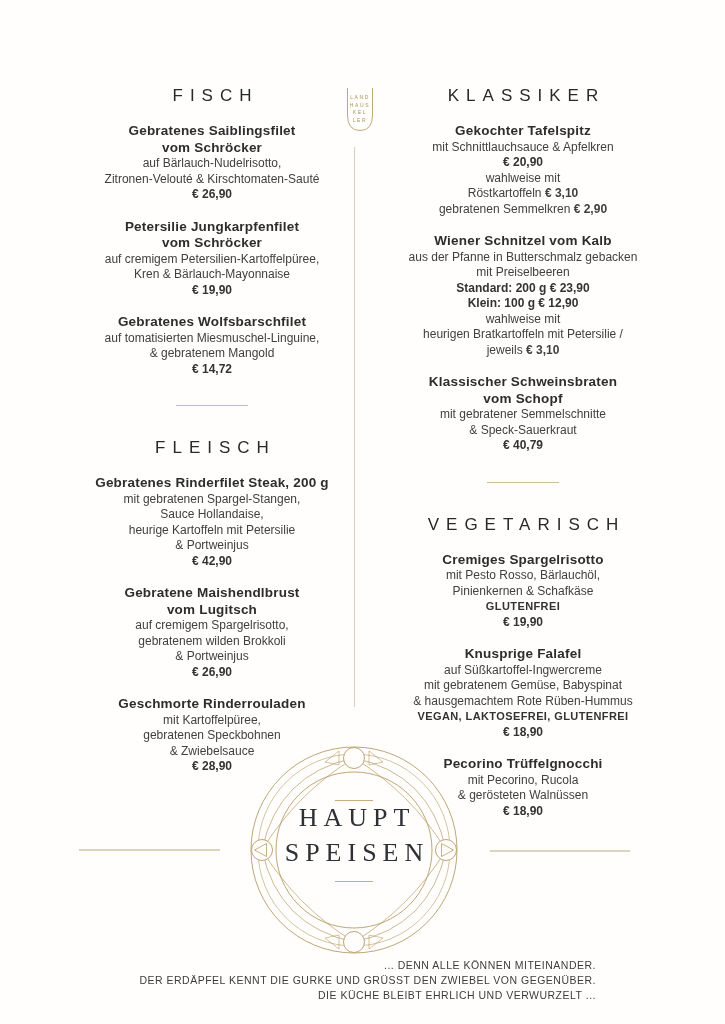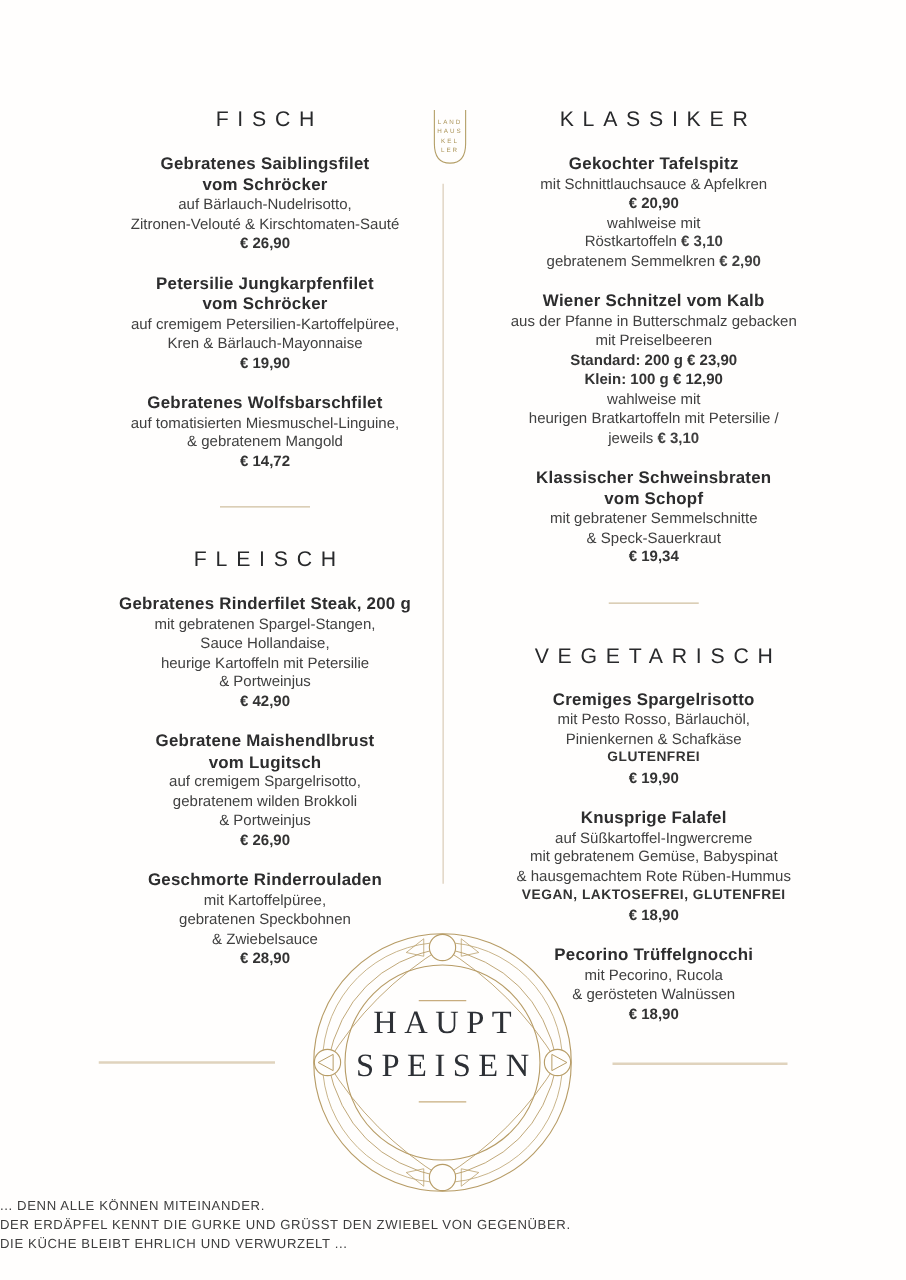--- a/index.html
+++ b/index.html
@@ -42,21 +42,21 @@
     position:absolute;left:244px;top:800px;width:220px;text-align:center;
     font-family:"Liberation Serif", serif;color:#2d3035;
   }
   .emblem-rule{width:38px;height:1px;background:#c8ad7f;margin:0 auto;}
   .emblem-word{font-size:26px;letter-spacing:6px;text-indent:6px;}
   .emblem-word.w1{line-height:34px;}
   .emblem-word.w2{line-height:36px;}
   .emblem-rule.bottom{margin-top:10px;}
   
   .footer{
-    position:absolute;left:0;top:958px;width:596px;text-align:left;
+    position:absolute;left:0;top:958px;width:596px;text-align:right;
     font-size:10.5px;letter-spacing:0.5px;line-height:15px;color:#3d3d3d;
   }
   svg{display:block;}
 </style>
 </head>
 <body>
 
 <div class="page">
 
   <div class="logo">
@@ -133,40 +133,40 @@
   <div class="menu-col col-right">
 
     <h2 class="sec-title">KLASSIKER</h2>
 
     <div class="item">
       <div class="line title">Gekochter Tafelspitz</div>
       <div class="line">mit Schnittlauchsauce &amp; Apfelkren</div>
       <div class="line price">€ 20,90</div>
       <div class="line">wahlweise mit</div>
       <div class="line"><span>Röstkartoffeln</span> <span class="b">€ 3,10</span></div>
-      <div class="line"><span>gebratenem Semmelkren</span> <span class="b">€ 2,90</span></div>
+      <div class="line"><span>gebratenen Semmelkren</span> <span class="b">€ 2,90</span></div>
     </div>
 
     <div class="item">
       <div class="line title">Wiener Schnitzel vom Kalb</div>
       <div class="line">aus der Pfanne in Butterschmalz gebacken</div>
       <div class="line">mit Preiselbeeren</div>
       <div class="line price">Standard: 200 g € 23,90</div>
       <div class="line price">Klein: 100 g € 12,90</div>
       <div class="line">wahlweise mit</div>
       <div class="line">heurigen Bratkartoffeln mit Petersilie /</div>
       <div class="line"><span>jeweils</span> <span class="b">€ 3,10</span></div>
     </div>
 
     <div class="item">
       <div class="line title">Klassischer Schweinsbraten</div>
       <div class="line title">vom Schopf</div>
       <div class="line">mit gebratener Semmelschnitte</div>
       <div class="line">&amp; Speck-Sauerkraut</div>
-      <div class="line price">€ 19,34</div>
+      <div class="line price">€ 40,79</div>
     </div>
 
     <div class="divider"></div>
 
     <h2 class="sec-title">VEGETARISCH</h2>
 
     <div class="item">
       <div class="line title">Cremiges Spargelrisotto</div>
       <div class="line">mit Pesto Rosso, Bärlauchöl,</div>
       <div class="line">Pinienkernen &amp; Schafkäse</div>

